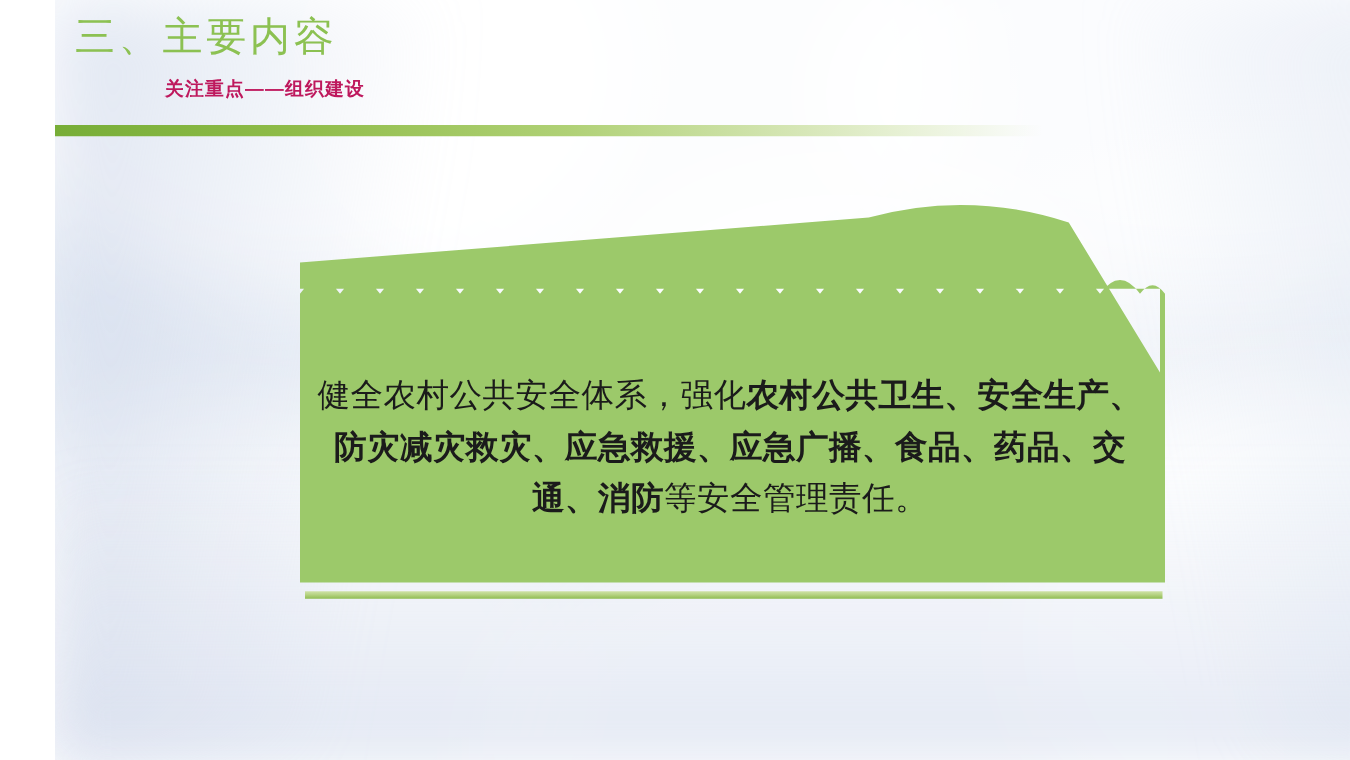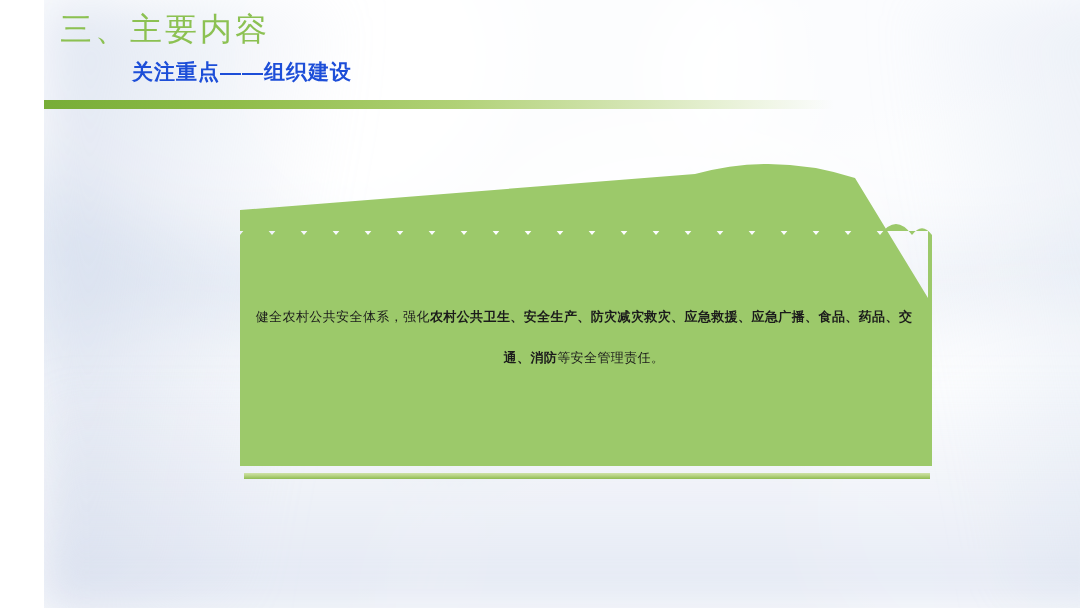--- a/index.html
+++ b/index.html
@@ -55,24 +55,24 @@
   
   .hdr-main {
     position:absolute; left:16px; top:8px;
     font-size:32px; line-height:42px;
     letter-spacing:3px;
     color:#8cc152;
     white-space:nowrap;
   }
   .hdr-sub {
     position:absolute; left:88px; top:58px;
-    font-size:21px; line-height:28px;
+    font-size:15px; line-height:28px;
     font-weight:bold;
     letter-spacing:1px;
-    color:#1d4ed8;
+    color:#be185d;
     white-space:nowrap;
   }
   .hdr-rule {
     position:absolute; left:0; top:100px;
     width:790px; height:9px;
     background:linear-gradient(90deg,#77ad37 0%,#8fbc49 24%,#b0d176 52%,#d7e7b8 76%,rgba(238,244,250,0) 100%);
   }
 
   
   #card-wrap {
@@ -85,21 +85,21 @@
     position:absolute; left:200px; top:473px;
     width:686px; height:6px;
     background:linear-gradient(180deg,#cfe2a7 0%,#b6d383 45%,#8fbc52 100%);
   }
 
   
   .card-text {
     position:absolute; left:200px; top:296px;
     width:680px;
     text-align:center;
-    font-size:13px;
+    font-size:26px;
     line-height:41px;
     color:#1b1b1b;
     letter-spacing:.4px;
   }
   .card-text b { font-weight:bold; }
 </style>
 </head>
 <body>
 
 <div id="slide">

